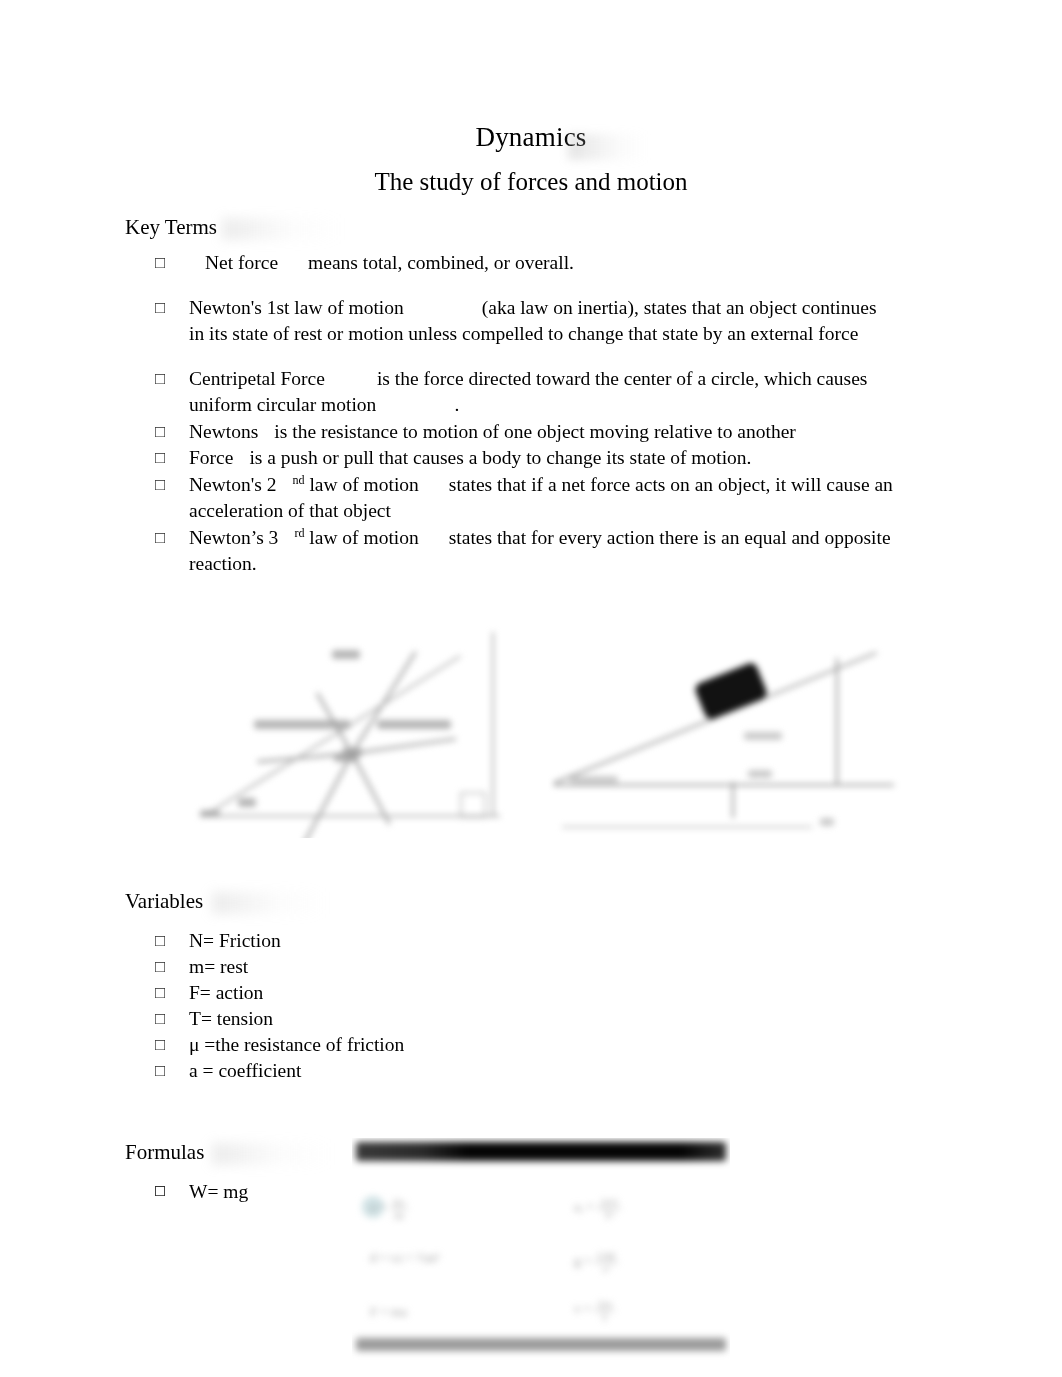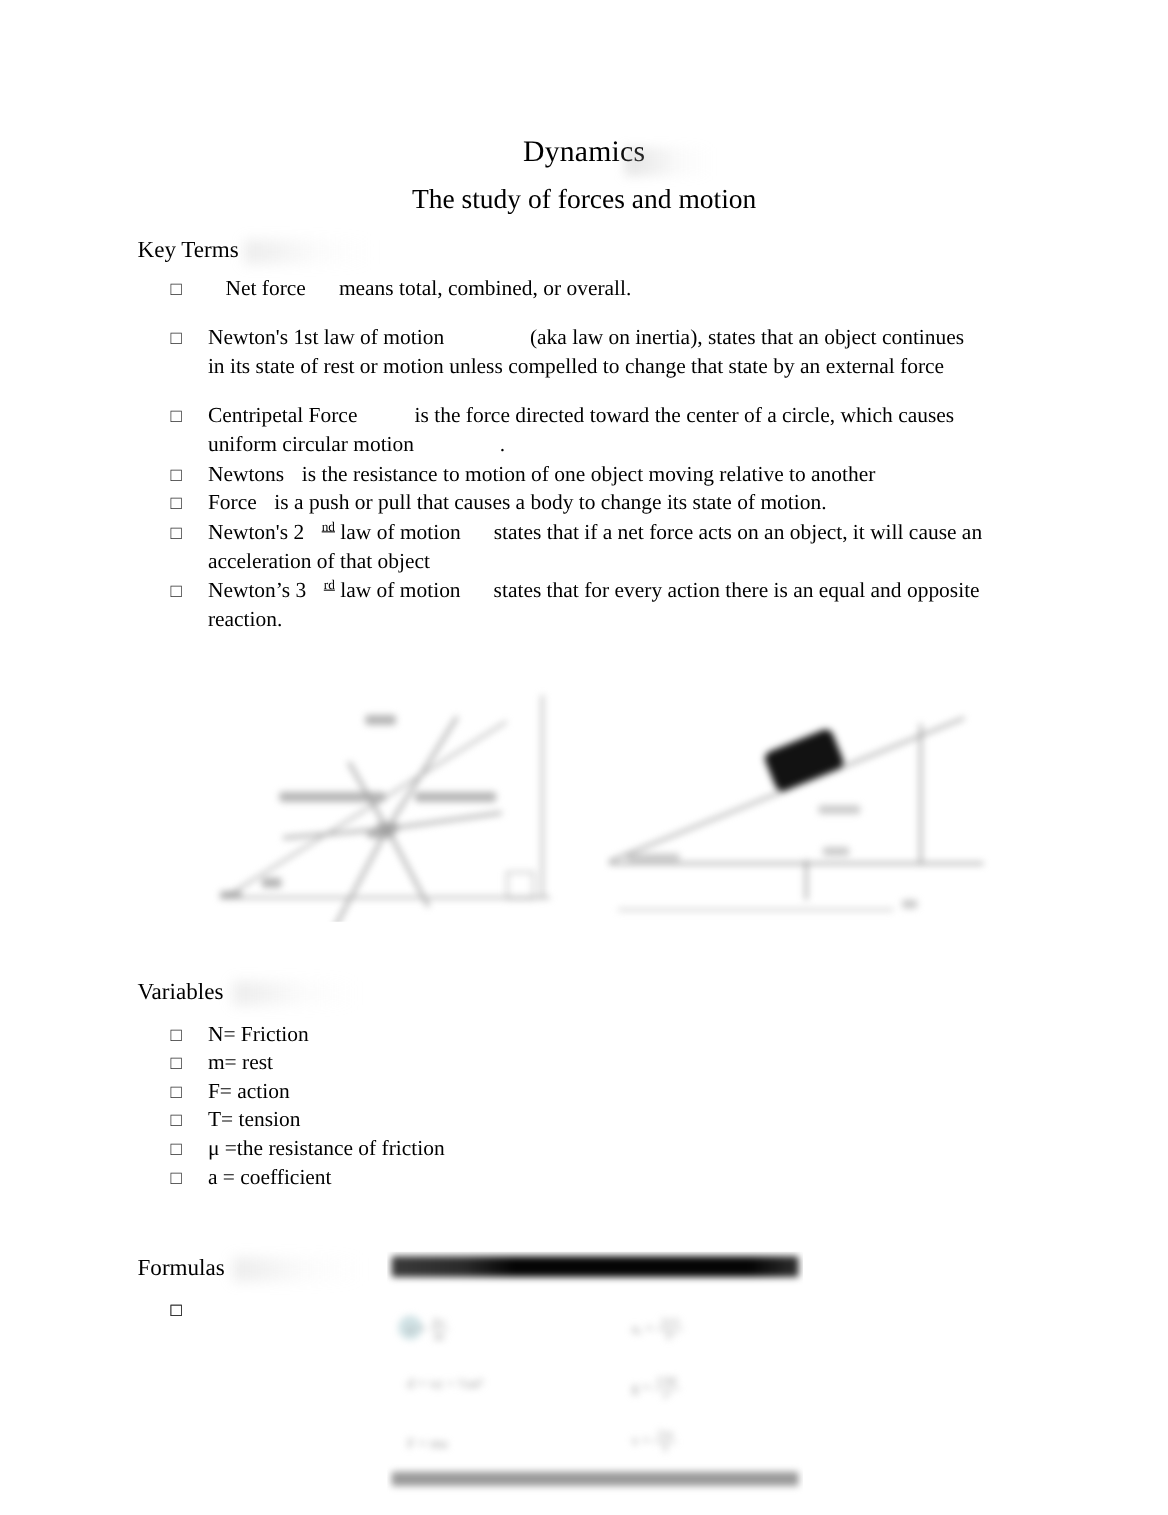--- a/index.html
+++ b/index.html
@@ -91,21 +91,20 @@
     color: #2b2b2b;
     text-align: left;
   }
   .bullet-text {
     display: block;
   }
   sup {
     font-size: 0.62em;
     vertical-align: super;
     line-height: 0;
-    text-decoration: underline;
   }
   .gap-s { display: inline-block; width: 16px; }
   .gap-m { display: inline-block; width: 30px; }
   .gap-l { display: inline-block; width: 52px; }
   .gap-xl { display: inline-block; width: 78px; }
 
   
   #key-terms-list { left: 155px; top: 250px; width: 740px; }
   #key-terms-list .bullet-item.spaced { margin-bottom: 18px; }
 
@@ -365,20 +364,21 @@
 
   <div class="section-heading" style="top:1139px;">Formulas</div>
   <div class="heading-smudge" style="left:212px; top:1143px; width:120px;"></div>
 
   <ul class="bullet-list" id="formulas-list">
     <li class="bullet-item">
       <span class="bullet-glyph">□</span>
     </li>
     <li class="bullet-item">
       <span class="bullet-glyph">□</span>
+      <span class="bullet-text">W= mg</span>
     </li>
   </ul>
 
   <div id="figure-formula-card">
     <div class="card-inner">
       <div class="card-topbar"></div>
       <div class="card-teal"></div>
 
       <div class="card-eq" style="left:18px; top:58px;">
         <span>a =</span>

